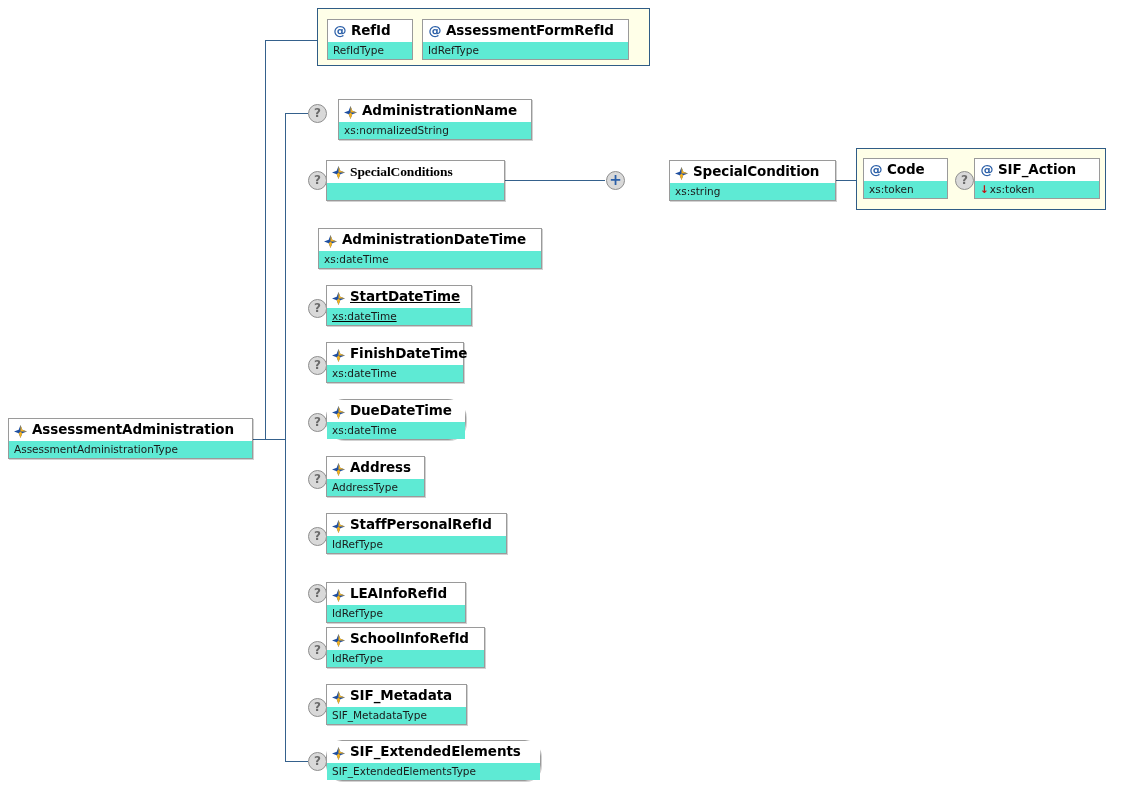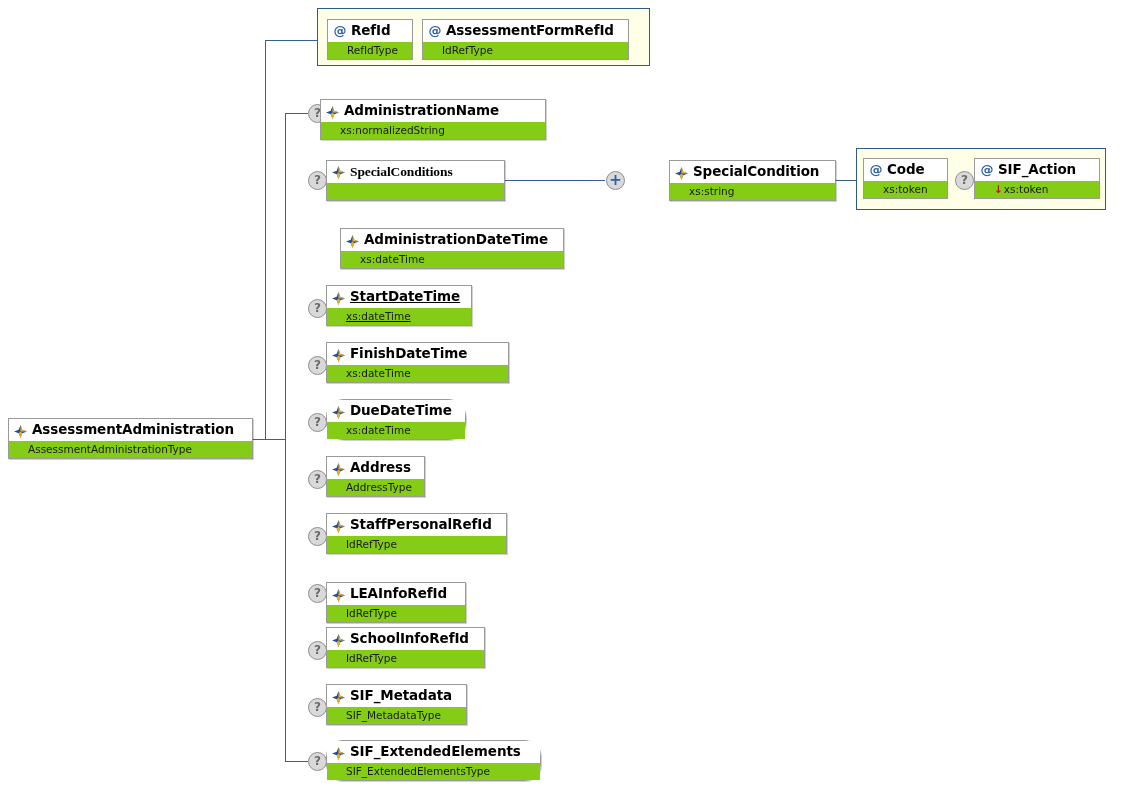--- a/index.html
+++ b/index.html
@@ -32,25 +32,25 @@
     background:#ffffff;
     white-space:nowrap;
   }
   .node .nname{
     font-size:13.5px;font-weight:bold;color:#000000;
     letter-spacing:-.1px;
     line-height:21px;
   }
   .node .ntype{
     height:17px;
-    background:#84cc16;
+    background:#5eead4;
     border-top:1px solid #ffffff;
     font-size:10.5px;color:#1a1a1a;
     line-height:17px;
-    padding:0 6px 0 19px;
+    padding:0 6px 0 5px;
     white-space:nowrap;
     overflow:hidden;
   }
   .node.noshadow{box-shadow:none;}
 
   
   .ico-el{
     width:13px;height:13px;margin-right:5px;flex:0 0 auto;
     position:relative;top:0px;
   }
@@ -129,21 +129,21 @@
     <div class="node noshadow" style="left:104px;top:10px;width:207px;">
       <div class="nrow">
         <span class="ico-at">@</span>
         <span class="nname">AssessmentFormRefId</span>
       </div>
       <div class="ntype">IdRefType</div>
     </div>
   </div>
 
   <div class="marker" style="left:308px;top:104px;">?</div>
-  <div class="node" style="left:320px;top:99px;width:226px;">
+  <div class="node" style="left:338px;top:99px;width:194px;">
     <div class="nrow">
       <span class="ico-el">
         <svg width="13" height="13" viewBox="0 0 16 16">
             <path d="M8 0 L10.2 5.8 L16 8 L10.2 10.2 L8 16 L5.8 10.2 L0 8 L5.8 5.8 Z" fill="#1f4fa0"></path>
             <path d="M8 0 L10.2 5.8 L16 8 L8 8 Z" fill="#f2b01e"></path>
             <path d="M8 8 L10.2 10.2 L8 16 L5.8 10.2 Z" fill="#f2b01e"></path>
           </svg>
       </span>
       <span class="nname">AdministrationName</span>
     </div>
@@ -193,21 +193,21 @@
 
     <div class="node noshadow" style="left:117px;top:9px;width:126px;">
       <div class="nrow">
         <span class="ico-at">@</span>
         <span class="nname">SIF_Action</span>
       </div>
       <div class="ntype"><span class="reddown">↓</span><span>xs:token</span></div>
     </div>
   </div>
 
-  <div class="node" style="left:340px;top:228px;width:224px;">
+  <div class="node" style="left:318px;top:228px;width:224px;">
     <div class="nrow">
       <span class="ico-el">
         <svg width="13" height="13" viewBox="0 0 16 16">
             <path d="M8 0 L10.2 5.8 L16 8 L10.2 10.2 L8 16 L5.8 10.2 L0 8 L5.8 5.8 Z" fill="#1f4fa0"></path>
             <path d="M8 0 L10.2 5.8 L16 8 L8 8 Z" fill="#f2b01e"></path>
             <path d="M8 8 L10.2 10.2 L8 16 L5.8 10.2 Z" fill="#f2b01e"></path>
           </svg>
       </span>
       <span class="nname">AdministrationDateTime</span>
     </div>
@@ -223,21 +223,21 @@
             <path d="M8 0 L10.2 5.8 L16 8 L8 8 Z" fill="#f2b01e"></path>
             <path d="M8 8 L10.2 10.2 L8 16 L5.8 10.2 Z" fill="#f2b01e"></path>
           </svg>
       </span>
       <span class="nname">StartDateTime</span>
     </div>
     <div class="ntype">xs:dateTime</div>
   </div>
 
   <div class="marker" style="left:308px;top:356px;">?</div>
-  <div class="node" style="left:326px;top:342px;width:183px;">
+  <div class="node" style="left:326px;top:342px;width:138px;">
     <div class="nrow">
       <span class="ico-el">
         <svg width="13" height="13" viewBox="0 0 16 16">
             <path d="M8 0 L10.2 5.8 L16 8 L10.2 10.2 L8 16 L5.8 10.2 L0 8 L5.8 5.8 Z" fill="#1f4fa0"></path>
             <path d="M8 0 L10.2 5.8 L16 8 L8 8 Z" fill="#f2b01e"></path>
             <path d="M8 8 L10.2 10.2 L8 16 L5.8 10.2 Z" fill="#f2b01e"></path>
           </svg>
       </span>
       <span class="nname">FinishDateTime</span>
     </div>

